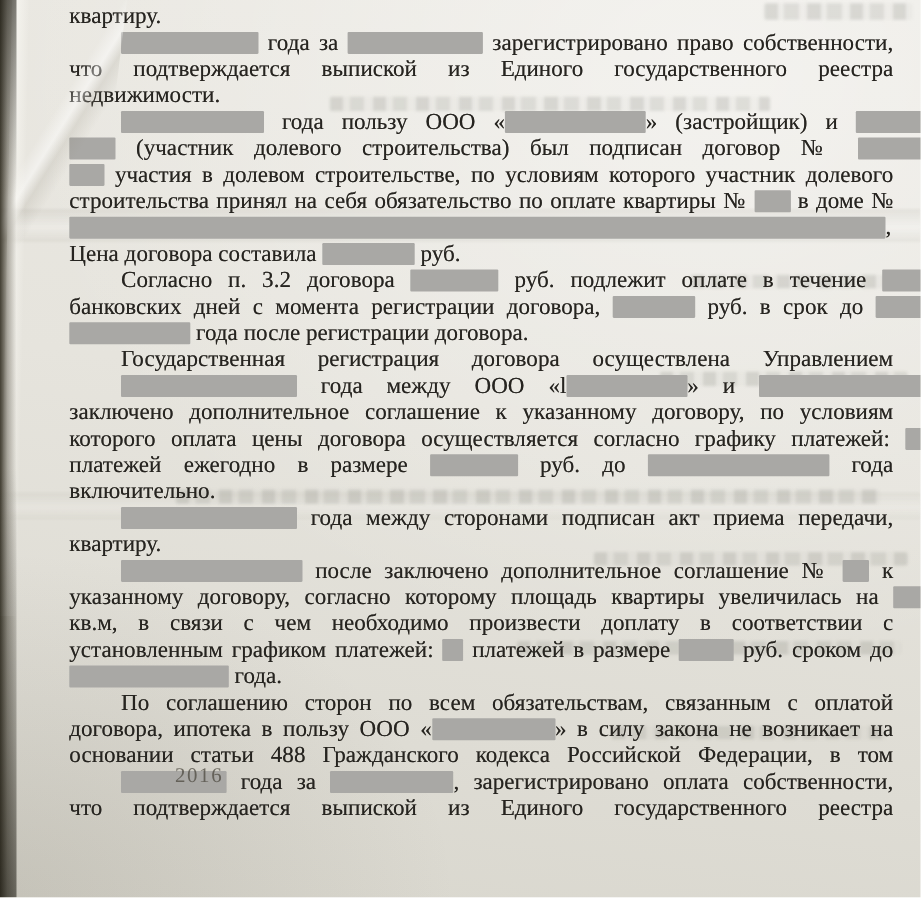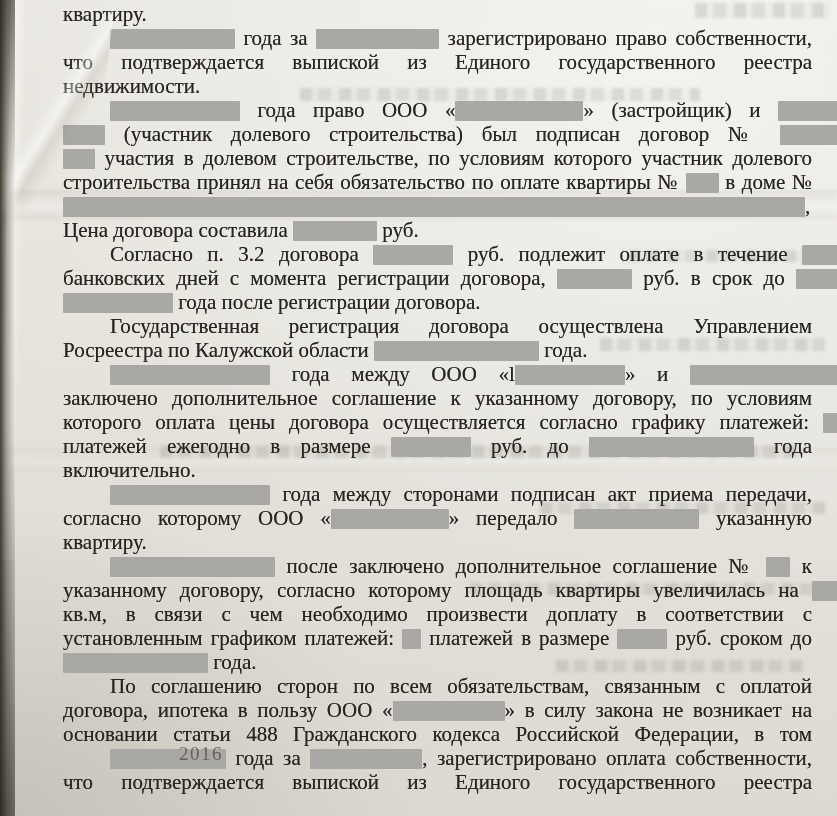--- a/index.html
+++ b/index.html
@@ -92,47 +92,45 @@
   <div class="ghost g5"></div>
   <div class="ghost g6"></div>
   <div class="ghost g7"></div>
   <div class="ghost g8"></div>
 
   <div id="doc">
       <div class="line"><span>квартиру.</span></div>
       <div class="line just ind"><span class="redact" style="width: 125px;"></span><span> года за </span><span class="redact" style="width: 123px;"></span><span> зарегистрировано право собственности,</span></div>
       <div class="line just"><span>что подтверждается выпиской из Единого государственного реестра</span></div>
       <div class="line"><span>недвижимости.</span></div>
-      <div class="line just ind"><span class="redact" style="width: 130px;"></span><span> года право ООО «</span><span class="redact" style="width: 128px;"></span><span>» (застройщик) и </span><span class="redact bleed" style="width: 62px;"></span></div>
+      <div class="line just ind"><span class="redact" style="width: 130px;"></span><span> года пользу ООО «</span><span class="redact" style="width: 128px;"></span><span>» (застройщик) и </span><span class="redact bleed" style="width: 62px;"></span></div>
       <div class="line just"><span class="redact" style="width: 42px;"></span><span> (участник долевого строительства) был подписан договор № </span><span class="redact bleed" style="width: 60px;"></span></div>
       <div class="line just"><span class="redact" style="width: 32px;"></span><span> участия в долевом строительстве, по условиям которого участник долевого</span></div>
       <div class="line just"><span>строительства принял на себя обязательство по оплате квартиры № </span><span class="redact" style="width: 33px;"></span><span> в доме №</span></div>
       <div class="line just"><span class="redact" style="width: 742px;"></span><span>,</span></div>
       <div class="line"><span>Цена договора составила </span><span class="redact" style="width: 84px;"></span><span> руб.</span></div>
       <div class="line just ind"><span>Согласно п. 3.2 договора </span><span class="redact" style="width: 80px;"></span><span> руб. подлежит оплате в течение </span><span class="redact bleed" style="width: 38px;"></span></div>
       <div class="line just"><span>банковских дней с момента регистрации договора, </span><span class="redact" style="width: 75px;"></span><span> руб. в срок до </span><span class="redact bleed" style="width: 44px;"></span></div>
       <div class="line"><span class="redact" style="width: 110px;"></span><span> года после регистрации договора.</span></div>
       <div class="line just ind"><span>Государственная регистрация договора осуществлена Управлением</span></div>
-      <div class="line"><span>Росреестра по Калужской области </span><span class="redact" style="width: 165px;"></span><span> года.</span></div>
       <div class="line just ind"><span class="redact" style="width: 160px;"></span><span> года между ООО «l</span><span class="redact" style="width: 110px;"></span><span>» и </span><span class="redact bleed" style="width: 150px;"></span></div>
       <div class="line just"><span>заключено дополнительное соглашение к указанному договору, по условиям</span></div>
       <div class="line just"><span>которого оплата цены договора осуществляется согласно графику платежей: </span><span class="redact bleed" style="width: 17px;"></span></div>
       <div class="line just"><span>платежей ежегодно в размере </span><span class="redact" style="width: 80px;"></span><span> руб. до </span><span class="redact" style="width: 165px;"></span><span> года</span></div>
       <div class="line"><span>включительно.</span></div>
       <div class="line just ind"><span class="redact" style="width: 160px;"></span><span> года между сторонами подписан акт приема передачи,</span></div>
-      <div class="line just"><span>согласно которому ООО «</span><span class="redact" style="width: 118px;"></span><span>» передало </span><span class="redact" style="width: 125px;"></span><span> указанную</span></div>
       <div class="line"><span>квартиру.</span></div>
       <div class="line just ind"><span class="redact" style="width: 165px;"></span><span> после заключено дополнительное соглашение № </span><span class="redact" style="width: 24px;"></span><span> к</span></div>
       <div class="line just"><span>указанному договору, согласно которому площадь квартиры увеличилась на </span><span class="redact bleed" style="width: 28px;"></span></div>
       <div class="line just"><span>кв.м, в связи с чем необходимо произвести доплату в соответствии с</span></div>
       <div class="line just"><span>установленным графиком платежей: </span><span class="redact" style="width: 19px;"></span><span> платежей в размере </span><span class="redact" style="width: 50px;"></span><span> руб. сроком до</span></div>
       <div class="line"><span class="redact" style="width: 145px;"></span><span> года.</span></div>
       <div class="line just ind"><span>По соглашению сторон по всем обязательствам, связанным с оплатой</span></div>
       <div class="line just"><span>договора, ипотека в пользу ООО «</span><span class="redact" style="width: 112px;"></span><span>» в силу закона не возникает на</span></div>
       <div class="line just"><span>основании статьи 488 Гражданского кодекса Российской Федерации, в том</span></div>
-      <div class="line just ind"><span class="redact" style="width: 116px;"><span class="ghost-text">2016</span></span><span> года за </span><span class="redact" style="width: 112px;"></span><span>, зарегистрировано оплата собственности,</span></div>
+      <div class="line just ind"><span class="redact" style="width: 96px;"><span class="ghost-text">2016</span></span><span> года за </span><span class="redact" style="width: 112px;"></span><span>, зарегистрировано оплата собственности,</span></div>
       <div class="line just"><span>что подтверждается выпиской из Единого государственного реестра</span></div>
     </div>
 
   <div class="crease-diagonal"></div>
   <div class="paper-edge-light"></div>
   <div class="photo-edge"></div>
 </div>
 
 </body></html>

